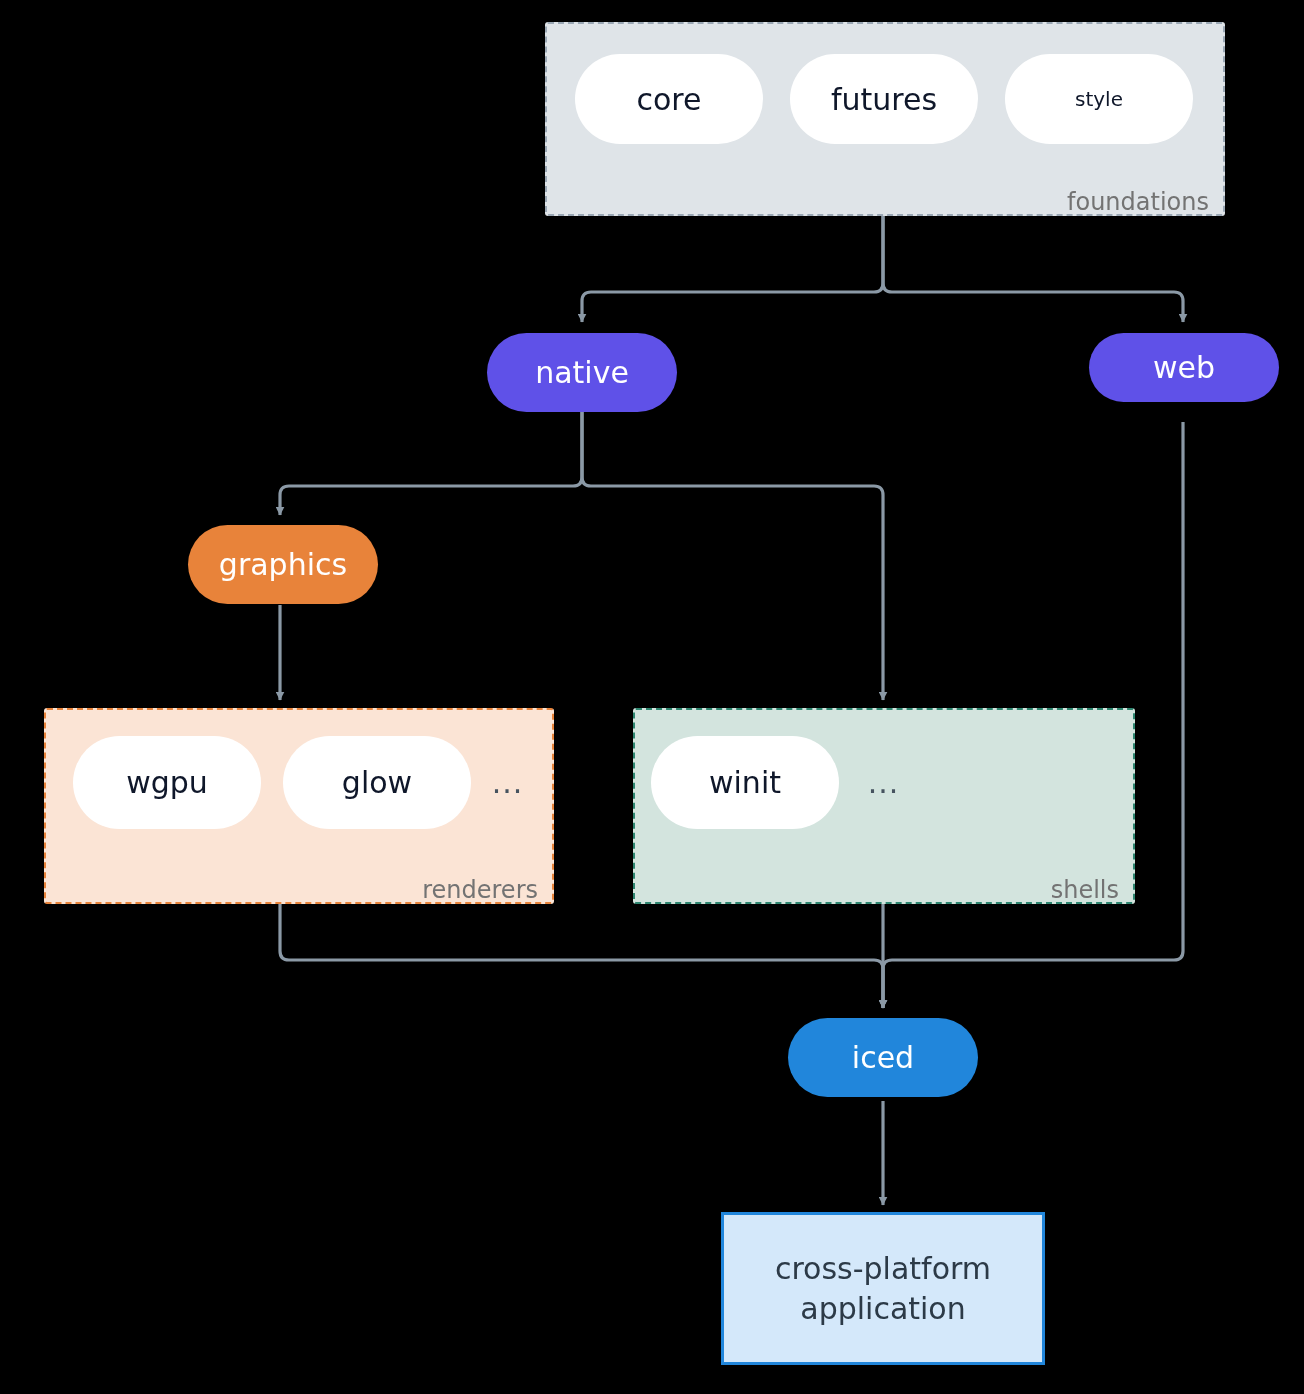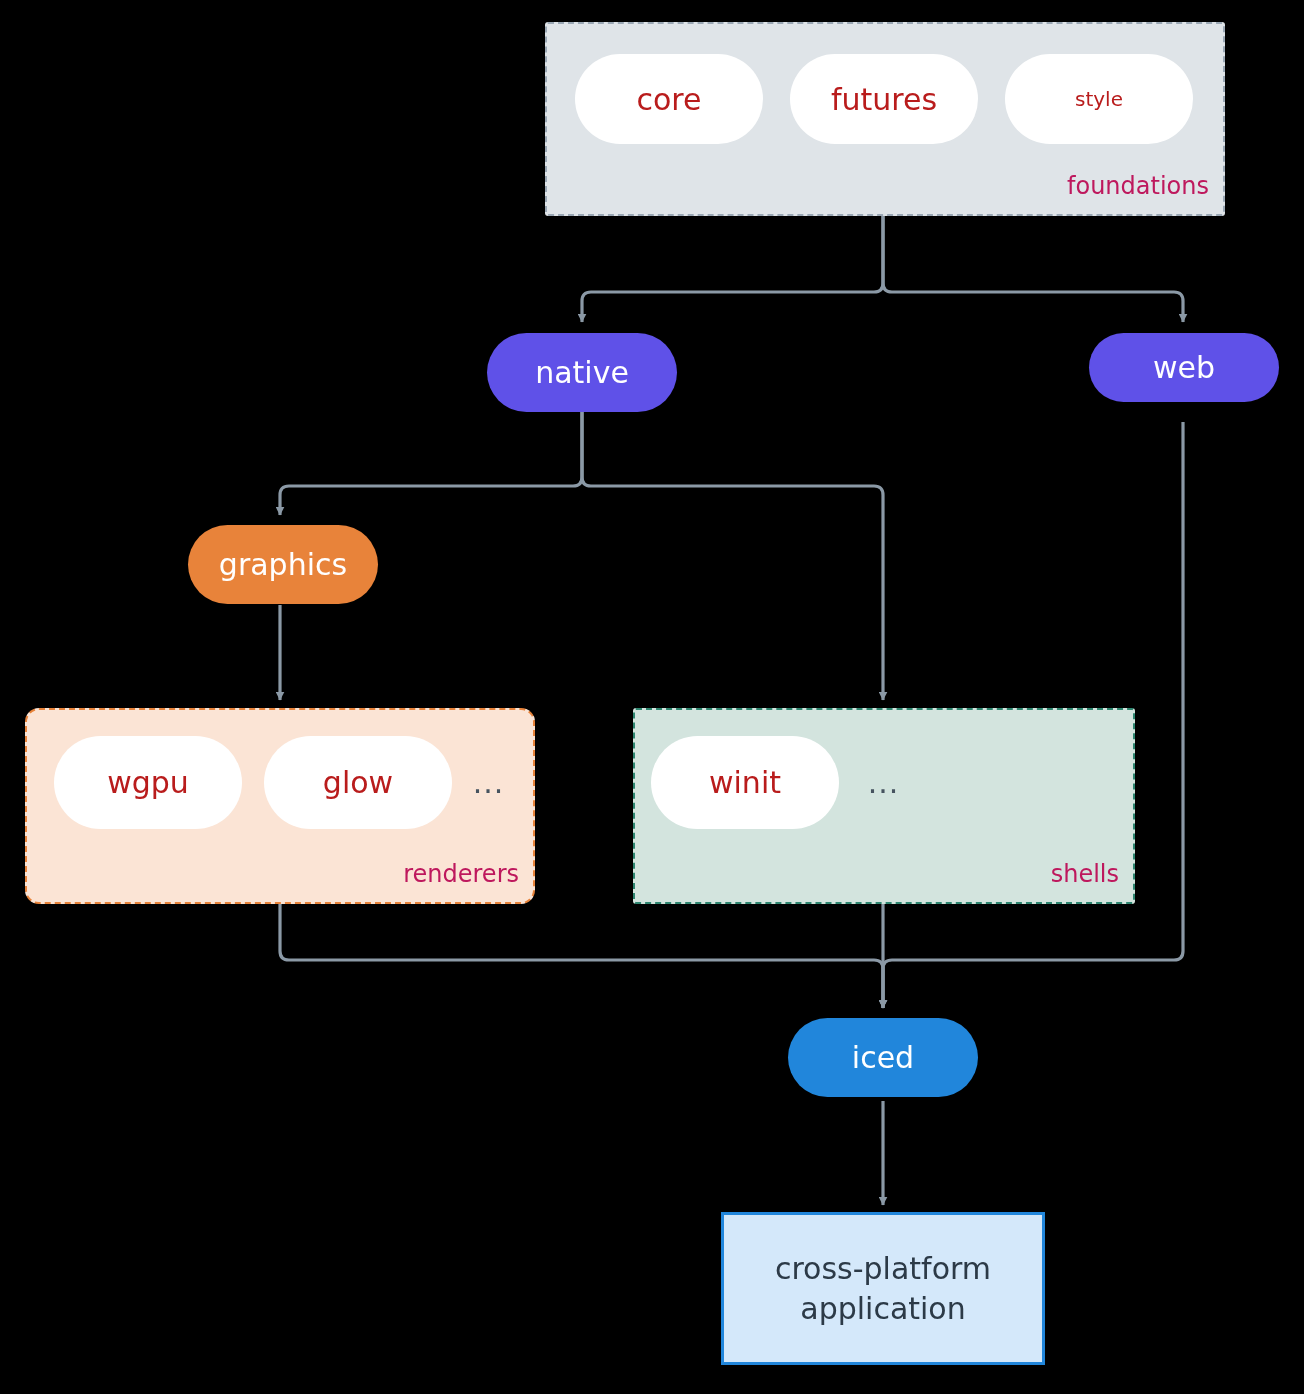--- a/index.html
+++ b/index.html
@@ -29,53 +29,54 @@
     flex-direction: column;
   }
   .group-box.foundations {
     background: #DFE4E8;
     border: 2px dashed #9AA7B4;
     border-radius: 3px;
   }
   .group-box.renderers {
     background: #FBE4D5;
     border: 2px dashed #E8833A;
-    border-radius: 14px;
+    border-radius: 3px;
+    margin-left: 19px;
   }
   .group-box.shells {
     background: #D3E4DE;
     border: 2px dashed #2E8670;
     border-radius: 3px;
   }
   .group-row {
     display: flex;
     align-items: center;
     flex: 0 0 auto;
   }
   .pill {
     background: #FFFFFF;
     border-radius: 999px;
     display: flex;
     align-items: center;
     justify-content: center;
-    color: #b91c1c;
+    color: #0f172a;
     box-sizing: border-box;
   }
   .ellipsis {
     color: #46535F;
     letter-spacing: 1px;
     display: flex;
     align-items: center;
     justify-content: center;
   }
   .group-label {
     position: absolute;
     right: 14px;
-    bottom: 16px;
-    color: #be185d;
+    bottom: 0;
+    color: #737373;
     font-size: 24px;
     line-height: 1;
   }
   .node {
     position: absolute;
     box-sizing: border-box;
     display: flex;
     align-items: center;
     justify-content: center;
     color: #FFFFFF;

